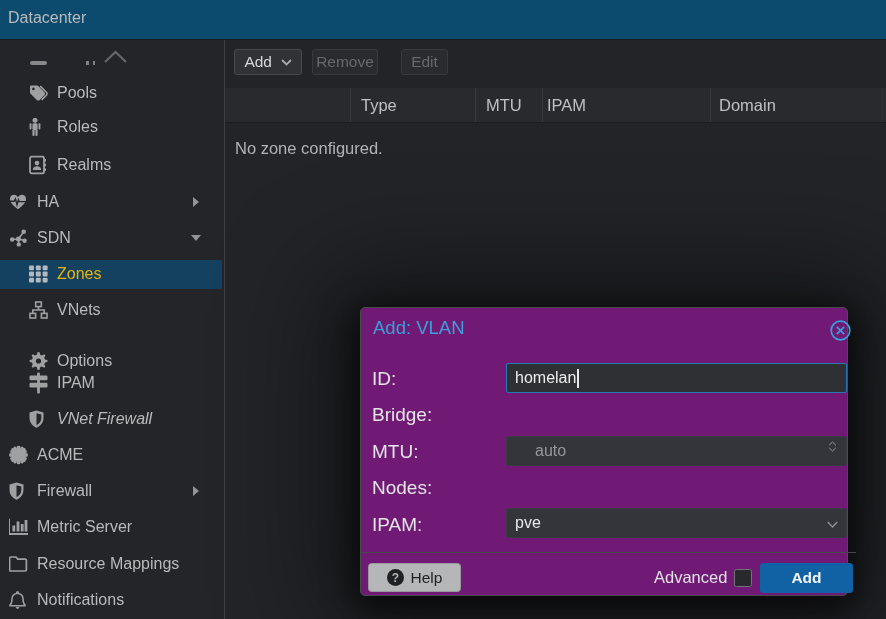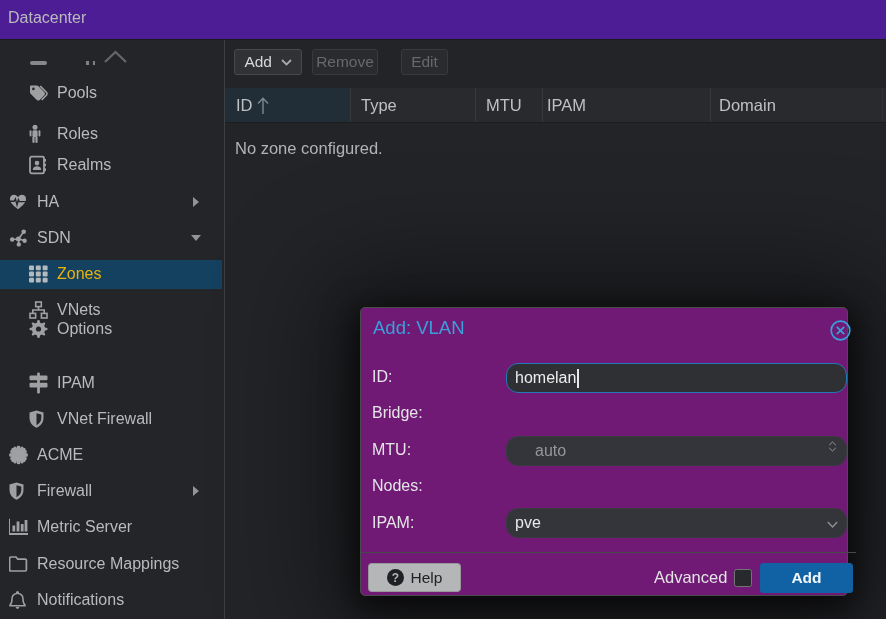--- a/index.html
+++ b/index.html
@@ -1,18 +1,18 @@
 <!DOCTYPE html>
 <html><head>
 <meta charset="utf-8">
 <style>
 * { margin:0; padding:0; box-sizing:border-box; }
 html,body { width:886px; height:619px; overflow:hidden; background:#232428; font-family:"Liberation Sans", sans-serif; }
 .abs { position:absolute; }
-#topbar { left:0; top:0; width:886px; height:39px; background:#4c1d95; }
+#topbar { left:0; top:0; width:886px; height:39px; background:#0c4a6e; }
 #topbar .title { position:absolute; left:8px; top:9px; font-size:16px; color:#babbbd; }
 #hline { left:0; top:39px; z-index:5; width:886px; height:1px; background:#1a1b1d; }
 #sidebar { left:0; top:39px; width:224px; height:580px; background:#242528; }
 #vline { left:224px; top:39px; width:1px; height:580px; background:#3e3f42; }
 #content { left:225px; top:39px; width:661px; height:580px; background:#232428; }
 .trow { position:absolute; left:0; width:222px; height:29px; }
 .trow .txt { position:absolute; font-size:16px; color:#b9babc; top:50%; transform:translateY(-50%); white-space:nowrap; }
 .trow .ic { position:absolute; color:#9fa0a2; }
 .trow.sel { background:#14415f; }
 .trow.sel .txt { color:#eab308; }
@@ -27,22 +27,22 @@
 
 #ghead { left:225px; top:88px; width:661px; height:34px; background:#292a2d; }
 #ghead .cell { position:absolute; top:0; height:34px; font-size:16.5px; color:#bfc0c2; display:flex; align-items:center; }
 #ghead .sep { position:absolute; top:0; width:1px; height:34px; background:#38393c; }
 #gheadline { left:225px; top:122px; width:661px; height:1px; background:#1c1d1f; }
 #nozone { left:235px; top:139px; font-size:16.5px; color:#b2b3b5; }
 
 #modal { left:360px; top:307px; width:488px; height:289px; background:#701a75; border:1px solid #4a4b4d; border-radius:5px; box-shadow:0 8px 30px 6px rgba(0,0,0,0.62), 0 0 110px 35px rgba(0,0,0,0.45); }
 #modal .mtitle { position:absolute; left:12px; top:9px; font-size:18.5px; color:#3aa0dc; }
 #mbodyline { position:absolute; left:0px; top:244px; width:495px; height:1px; background:#47484a; }
-.flabel { position:absolute; left:11px; font-size:16px; color:#e4e5e7; }
-.field { position:absolute; left:145px; width:341px; height:30px; background:#34353a; border:1px solid #3b3c41; border-radius:12px; font-size:16px; display:flex; align-items:center; padding-left:8px; color:#e7e8ea; }
+.flabel { position:absolute; left:11px; font-size:19px; color:#e4e5e7; }
+.field { position:absolute; left:145px; width:341px; height:30px; background:#34353a; border:1px solid #3b3c41; border-radius:2px; font-size:16px; display:flex; align-items:center; padding-left:8px; color:#e7e8ea; }
 #f-id { background:#2f3034; border:1.5px solid #2478b8; color:#eceded; }
 .dim { color:#96979a; }
 .caret { position:absolute; right:8px; top:50%; width:11px; height:11px; }
 
 #mhelp { position:absolute; left:7px; top:255px; width:93px; height:29px; background:#b5b6b8; border:1px solid #98999b; border-radius:3.5px; display:flex; align-items:center; justify-content:center; font-size:15.5px; color:#212225; }
 #madv { position:absolute; left:293px; top:260px; font-size:16.5px; color:#e2e3e5;text-align:right; }
 #mcheck { position:absolute; left:373px; top:261px; width:18px; height:18px; background:#28292c; border:1.5px solid #737477; border-radius:2.5px; }
 #mok { position:absolute; left:399px; top:255px; width:93px; height:30px; background:#1162a5; border-radius:3.5px; display:flex; align-items:center; justify-content:center; font-size:15.5px; font-weight:700; color:#f4f7fa; }
 svg { display:block; }
 </style>
@@ -65,21 +65,21 @@
       <div class="trow " style="top:39.5px;">
         <span class="ic" style="left:29px; top:50%; transform:translateY(-50%);">
           <svg width="20" height="17" viewBox="0 0 20 17">
             <path d="M1 2.2 C1 1.5 1.5 1 2.2 1 L7.8 1 C8.3 1 8.8 1.2 9.2 1.6 L15.4 7.8 C16.2 8.6 16.2 9.9 15.4 10.7 L10.7 15.4 C9.9 16.2 8.6 16.2 7.8 15.4 L1.6 9.2 C1.2 8.8 1 8.3 1 7.8 Z" fill="currentColor"></path>
             <circle cx="4.4" cy="4.4" r="1.3" fill="#242528"></circle>
             <path d="M11.2 1.6 L17.4 7.8 C18.2 8.6 18.2 9.9 17.4 10.7 L12.7 15.4" fill="none" stroke="currentColor" stroke-width="1.6"></path>
           </svg>
         </span>
         <span class="txt" style="left:57px;text-align:right;">Pools</span>
       </div>
-      <div class="trow " style="top:80px;text-align:center;">
+      <div class="trow " style="top:73px;text-align:center;">
         <span class="ic" style="left:29px; top:50%; transform:translateY(-50%);">
           <svg width="12" height="19" viewBox="0 0 12 19">
             <circle cx="6" cy="2.7" r="2.5" fill="currentColor"></circle>
             <rect x="3.4" y="5.8" width="5.2" height="6.8" rx="1.4" fill="currentColor"></rect>
             <rect x="0.6" y="5.8" width="1.9" height="6.2" rx="0.95" fill="currentColor"></rect>
             <rect x="9.5" y="5.8" width="1.9" height="6.2" rx="0.95" fill="currentColor"></rect>
             <rect x="3.4" y="12.0" width="2.2" height="6.6" rx="1.1" fill="currentColor"></rect>
             <rect x="6.4" y="12.0" width="2.2" height="6.6" rx="1.1" fill="currentColor"></rect>
           </svg>
         </span>
@@ -144,41 +144,41 @@
         <span class="ic" style="left:29px; top:50%; transform:translateY(-50%);">
           <svg width="19" height="18" viewBox="0 0 19 18">
             <rect x="6.7" y="1" width="5.6" height="4.6" fill="none" stroke="currentColor" stroke-width="1.6"></rect>
             <rect x="1" y="12.4" width="5.6" height="4.6" fill="none" stroke="currentColor" stroke-width="1.6"></rect>
             <rect x="12.4" y="12.4" width="5.6" height="4.6" fill="none" stroke="currentColor" stroke-width="1.6"></rect>
             <path d="M9.5 5.6 L9.5 9 M3.8 12.4 L3.8 9 L15.2 9 L15.2 12.4" fill="none" stroke="currentColor" stroke-width="1.6"></path>
           </svg>
         </span>
         <span class="txt" style="left:57px;">VNets</span>
       </div>
-      <div class="trow " style="top:275px;">
+      <div class="trow " style="top:307px;">
         <span class="ic" style="left:29px; top:50%; transform:translateY(-50%);">
           <svg width="19" height="19" viewBox="0 0 19 19">
             <path d="M9.5 0.8 L11.2 0.8 L11.7 3.2 A6.6 6.6 0 0 1 13.6 4 L15.8 2.8 L17 4 L15.8 6.2 A6.6 6.6 0 0 1 16.6 8.1 L19 8.6 L19 10.4 L16.6 10.9 A6.6 6.6 0 0 1 15.8 12.8 L17 15 L15.8 16.2 L13.6 15 A6.6 6.6 0 0 1 11.7 15.8 L11.2 18.2 L9.5 18.2 Z" fill="currentColor" transform="translate(-0.6,0)"></path>
             <path d="M9.5 0.8 L7.8 0.8 L7.3 3.2 A6.6 6.6 0 0 0 5.4 4 L3.2 2.8 L2 4 L3.2 6.2 A6.6 6.6 0 0 0 2.4 8.1 L0 8.6 L0 10.4 L2.4 10.9 A6.6 6.6 0 0 0 3.2 12.8 L2 15 L3.2 16.2 L5.4 15 A6.6 6.6 0 0 0 7.3 15.8 L7.8 18.2 L9.5 18.2 Z" fill="currentColor" transform="translate(0.6,0)"></path>
             <circle cx="9.5" cy="9.5" r="2.6" fill="#242528"></circle>
           </svg>
         </span>
         <span class="txt" style="left:57px;">Options</span>
       </div>
       <div class="trow " style="top:329.1px;">
         <span class="ic" style="left:29px; top:50%; transform:translateY(-50%);">
           <svg width="19" height="22" viewBox="0 0 19 22">
             <rect x="8.1" y="0.5" width="2.8" height="21" rx="1.2" fill="currentColor"></rect>
             <rect x="0.5" y="3.6" width="18" height="4.6" rx="1.2" fill="currentColor"></rect>
             <rect x="0.5" y="10.8" width="18" height="4.6" rx="1.2" fill="currentColor"></rect>
           </svg>
         </span>
         <span class="txt" style="left:57px;">IPAM</span>
       </div>
-      <div class="trow " style="top:365.3px;">
+      <div class="trow " style="top:365.3px;font-style:italic;">
         <span class="ic" style="left:29px; top:50%; transform:translateY(-50%);">
           <svg width="15" height="18" viewBox="0 0 15 18">
             <path d="M7.5 0.5 L14.5 2.6 L14.5 7.5 C14.5 12.5 11.9 15.9 7.5 17.7 C3.1 15.9 0.5 12.5 0.5 7.5 L0.5 2.6 Z" fill="currentColor"></path>
             <path d="M7.5 3.2 L12.3 4.6 L12.3 7.8 C12.3 11.2 10.5 13.7 7.5 15.2 Z" fill="#242528"></path>
             <path d="M7.5 5 L10.8 5.9 L10.8 8 C10.8 10.3 9.6 12.2 7.5 13.4 Z" fill="currentColor" opacity="0"></path>
           </svg>
         </span>
         <span class="txt" style="left:57px;">VNet Firewall</span>
       </div>
       <div class="trow " style="top:401.5px;">
@@ -249,23 +249,20 @@
       </div>
     </div>
 </div>
 <div class="abs" id="vline"></div>
 <div class="btn" id="btn-add">Add&nbsp;&nbsp;<svg width="11" height="7" viewBox="0 0 11 7">
       <path d="M1 1 L5.5 5.5 L10 1" fill="none" stroke="#a8a9ab" stroke-width="1.8"></path>
     </svg></div>
 <div class="btn" id="btn-remove">Remove</div>
 <div class="btn" id="btn-edit">Edit</div>
 <div class="abs" id="ghead">
-  <div class="cell" style="left:0; width:125px; background:#212d37; padding-left:11px;">ID&nbsp;&nbsp;<svg width="12" height="19" viewBox="0 0 12 19" style="margin-top:0px; margin-left:-5px;">
-        <path d="M6 18 L6 2.5 M1 7.5 L6 2.2 L11 7.5" fill="none" stroke="#7d8893" stroke-width="1.4"></path>
-      </svg></div>
   <div class="sep" style="left:125px;"></div>
   <div class="cell" style="left:136px;">Type</div>
   <div class="sep" style="left:250px;"></div>
   <div class="cell" style="left:261px;">MTU</div>
   <div class="sep" style="left:317px;"></div>
   <div class="cell" style="left:322px;">IPAM</div>
   <div class="sep" style="left:485px;"></div>
   <div class="sep" style="left:657px; background:#313236;"></div>
   <div class="cell" style="left:494px;">Domain</div>
 </div>

